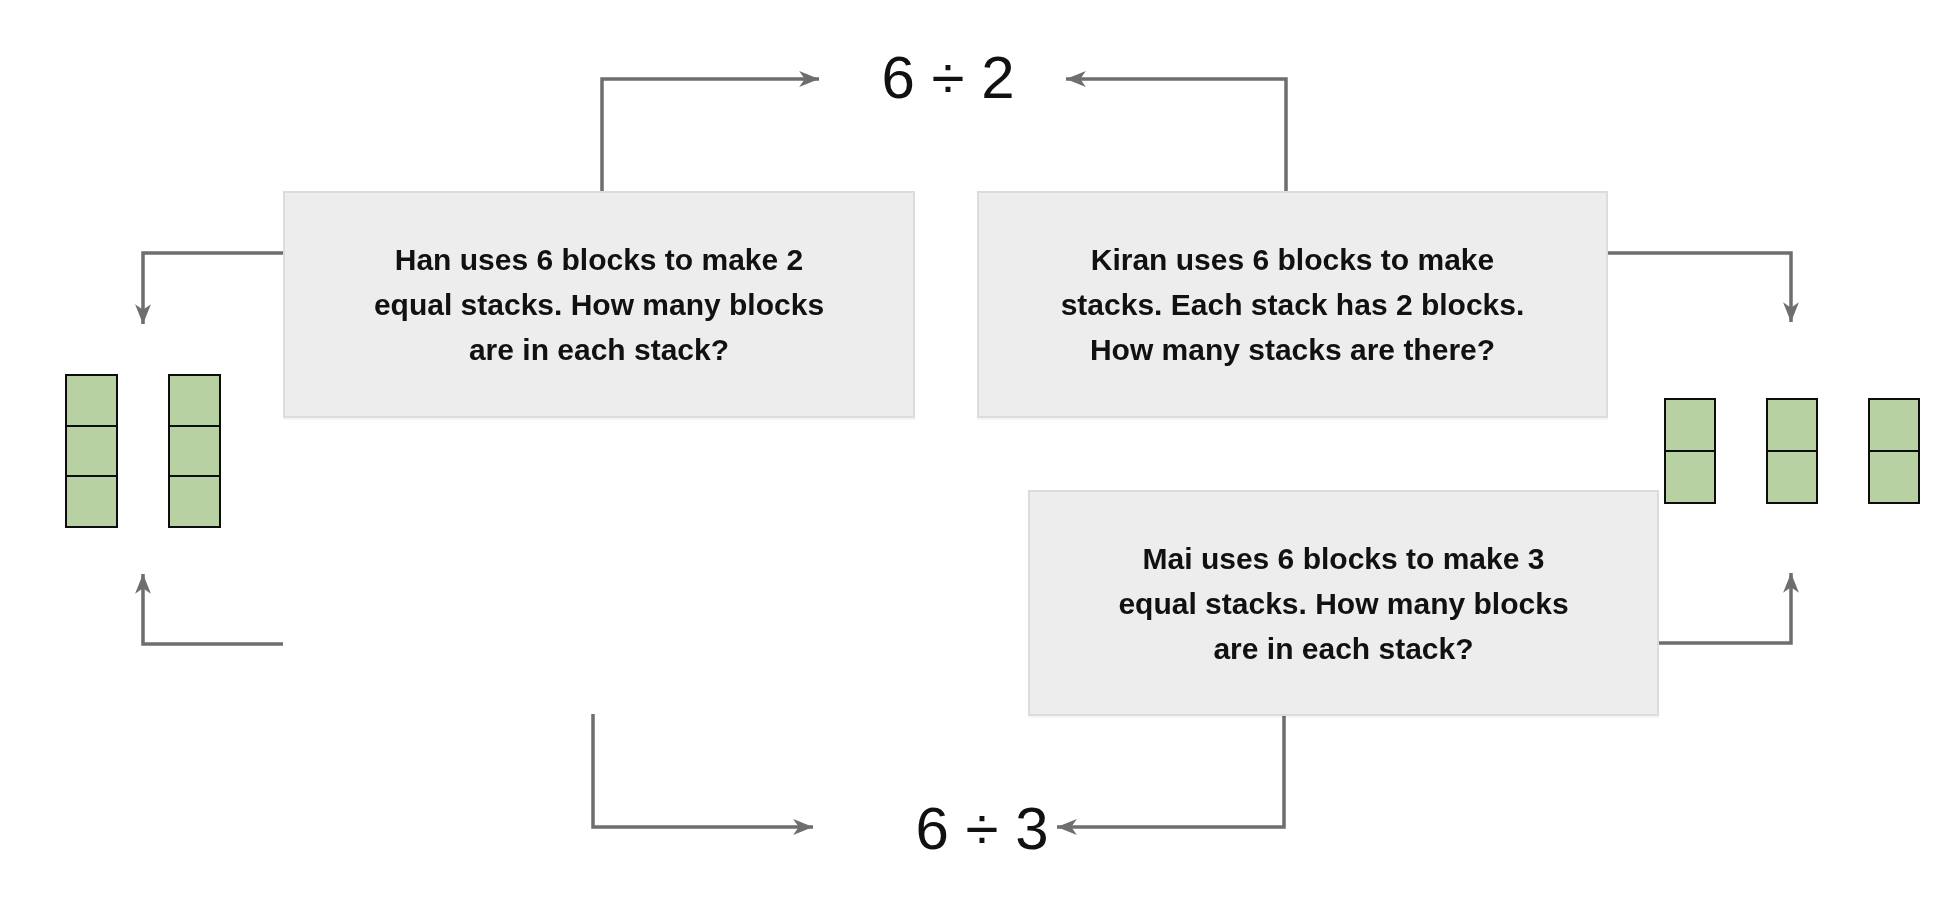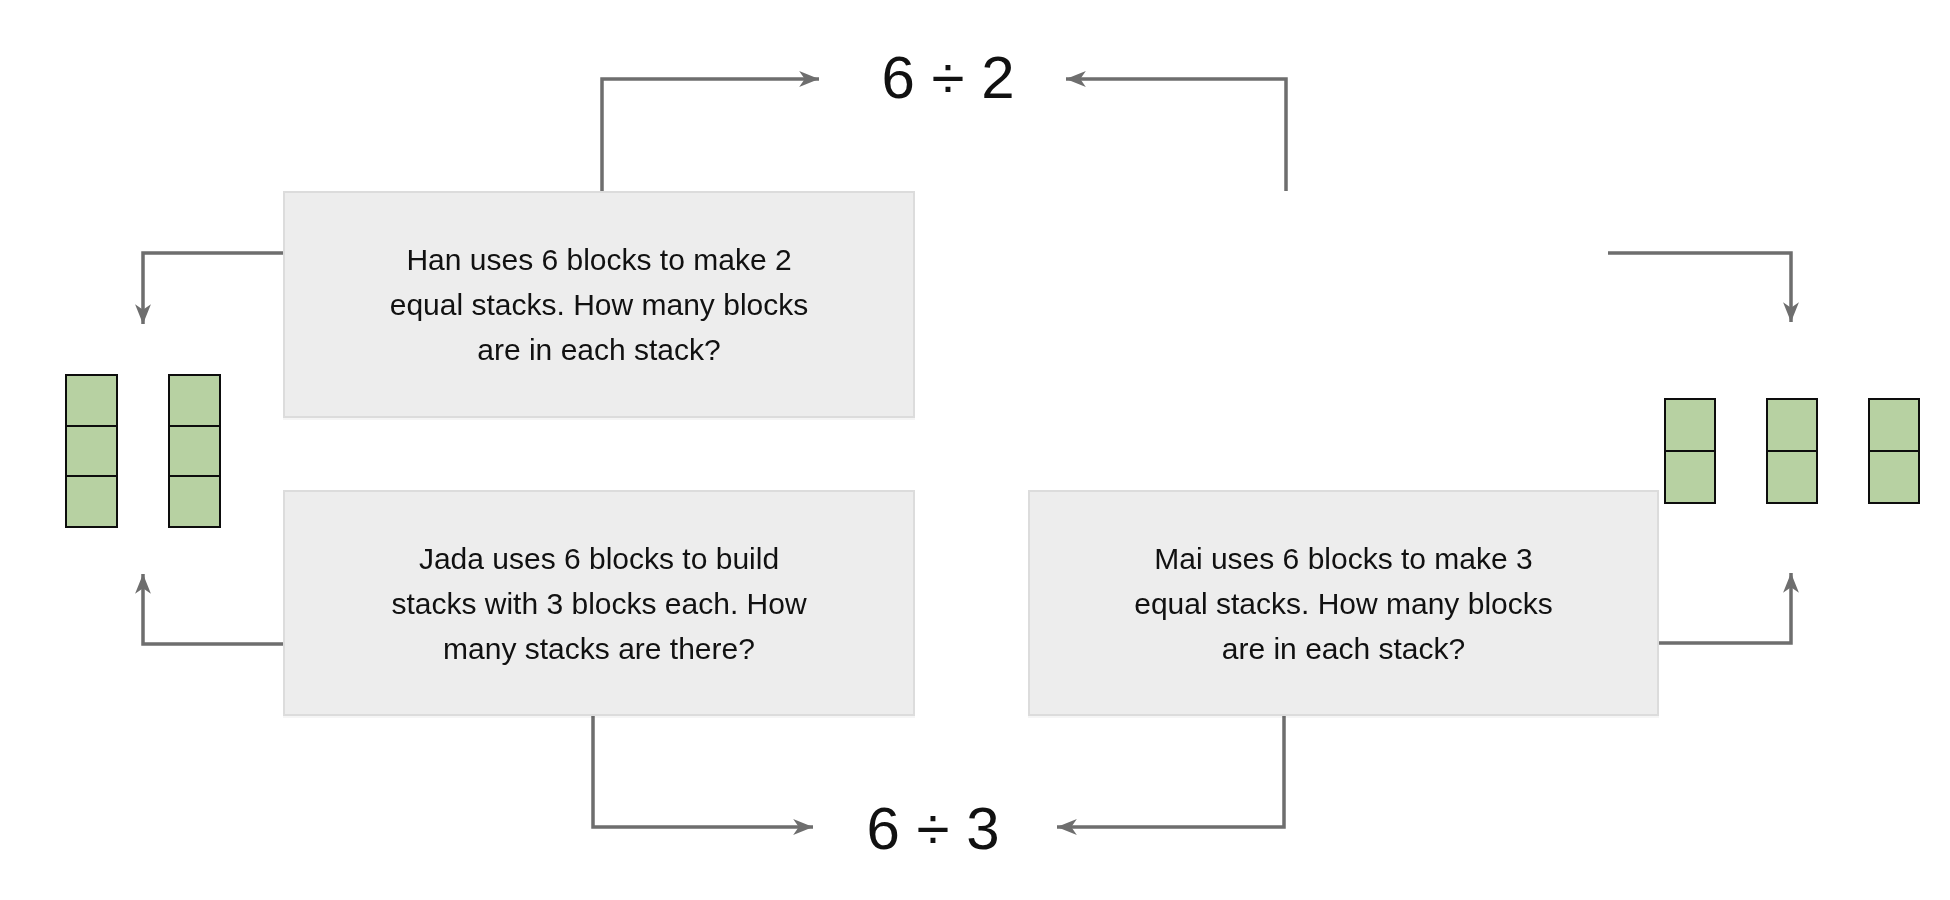--- a/index.html
+++ b/index.html
@@ -28,34 +28,35 @@
 
   .expression{
     position:absolute;
     transform:translate(-50%,-50%);
     font-size:60px;
     line-height:1;
     white-space:nowrap;
     color:var(--text-color);
   }
   .expr-top{ left:948px; top:78px; }
-  .expr-bottom{ left:933px; top:829px; }
+  .expr-bottom{ left:982px; top:829px; }
 
   .card{
     position:absolute;
     background:var(--card-fill);
     border:2px solid var(--card-border);
     display:flex;
     align-items:center;
     justify-content:center;
     text-align:center;
     font-size:30px;
     line-height:45px;
     white-space:pre-line;
     box-shadow:0 2px 0 rgba(0,0,0,0.04);
+    font-weight:bold;
   }
   .card-han  { left:283px; top:191px; width:632px; height:227px; }
   .card-kiran{ left:977px; top:191px; width:631px; height:227px; }
   .card-jada { left:283px; top:490px; width:632px; height:226px; }
   .card-mai  { left:1028px; top:490px; width:631px; height:226px; }
 
   .blocks{ position:absolute; display:flex; gap:50px; }
   .blocks-left { left:65px;   top:374px; }
   .blocks-right{ left:1664px; top:398px; }
   .stack{ display:flex; flex-direction:column; }
@@ -87,24 +88,24 @@
     <path class="arrow" d="M593,714 L593,827 L813,827" marker-end="url(#arrowhead)"></path>
     <path class="arrow" d="M1284,714 L1284,827 L1057,827" marker-end="url(#arrowhead)"></path>
   </svg>
 
   <div class="expression expr-top">6 ÷ 2</div>
 
   <div class="card card-han">Han uses 6 blocks to make 2
 equal stacks. How many blocks
 are in each stack?</div>
 
+  <div class="card card-kiran">Kiran uses 6 blocks to make
+stacks. Each stack has 2 blocks.
+How many stacks are there?</div>
 
-  <div class="card card-jada">Jada uses 6 blocks to build
-stacks with 3 blocks each. How
-many stacks are there?</div>
 
   <div class="card card-mai">Mai uses 6 blocks to make 3
 equal stacks. How many blocks
 are in each stack?</div>
 
   <div class="blocks blocks-left">
       <div class="stack">
         <div class="block"></div>
         <div class="block"></div>
         <div class="block"></div>

